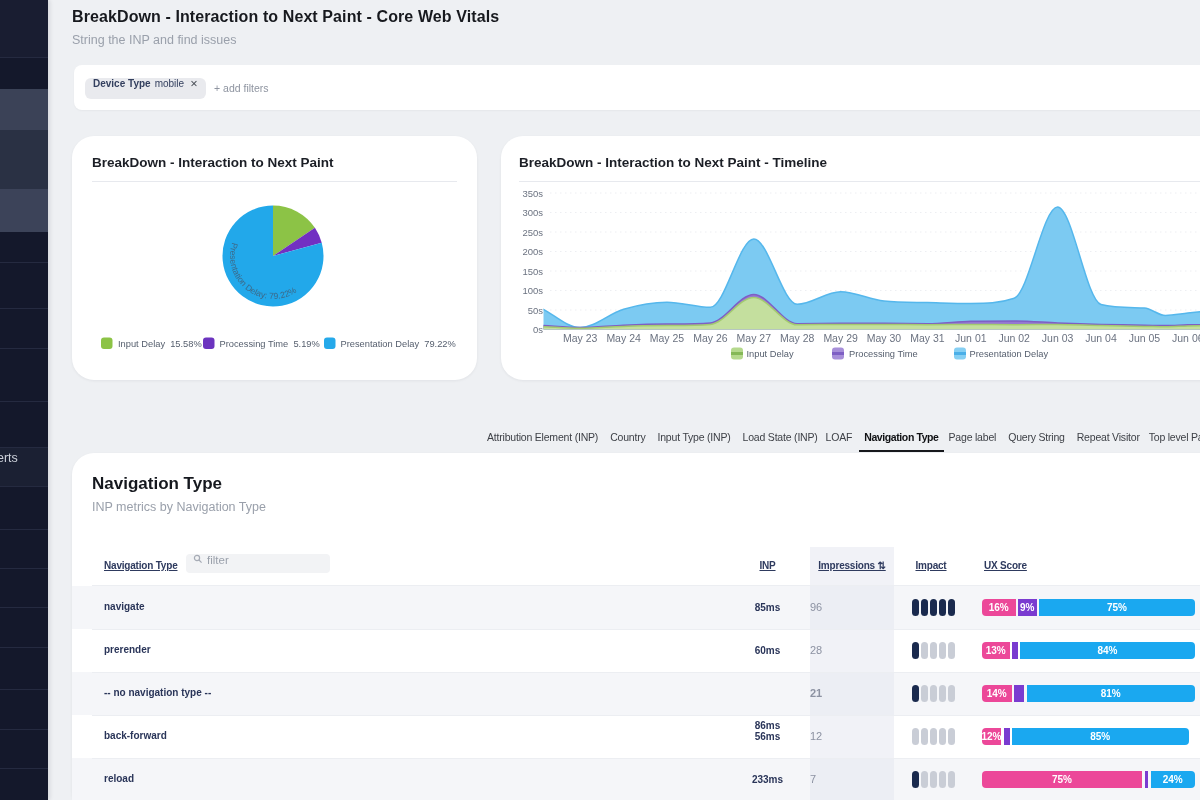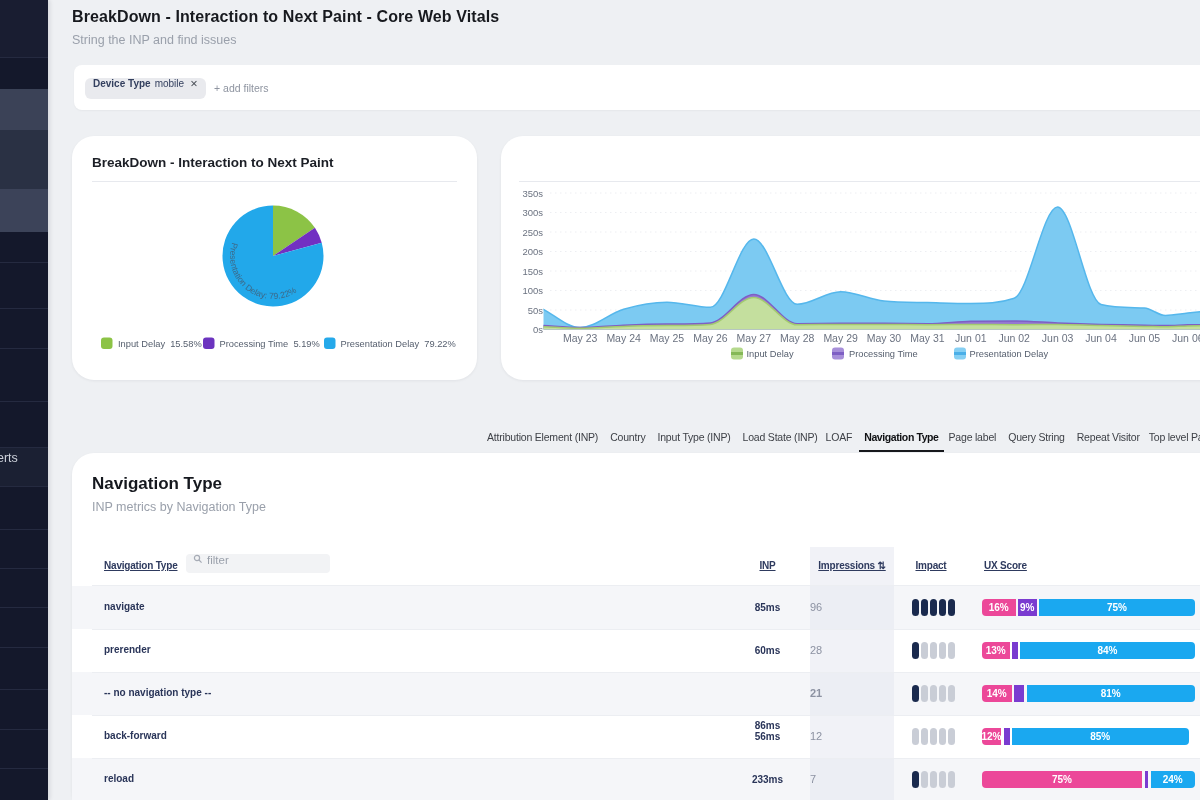--- a/index.html
+++ b/index.html
@@ -102,20 +102,21 @@
       <text x="46" y="210.5">Input Delay&nbsp;&nbsp;15.58%</text>
       <rect x="131" y="201.5" width="11.5" height="11.5" rx="3" fill="#6c34bf"></rect>
       <text x="147.5" y="210.5">Processing Time&nbsp;&nbsp;5.19%</text>
       <rect x="252" y="201.5" width="11.5" height="11.5" rx="3" fill="#25a9ea"></rect>
       <text x="268.5" y="210.5">Presentation Delay&nbsp;&nbsp;79.22%</text>
     </g>
   </svg>
 </div>
 
 <div class="card" id="tlcard">
+  <div class="ctitle" style="left:18px;">BreakDown - Interaction to Next Paint - Timeline</div>
   <div class="cdivider" style="left:18px; top:45px; width:690px;"></div>
   <svg width="724" height="189" style="position:absolute;left:0;top:55px;">
     <g stroke="#edeef2" stroke-width="1" stroke-dasharray="1.5,3.5">
       <line x1="49" y1="119.0" x2="724" y2="119.0"></line>
       <line x1="49" y1="99.5" x2="724" y2="99.5"></line>
       <line x1="49" y1="80.0" x2="724" y2="80.0"></line>
       <line x1="49" y1="60.5" x2="724" y2="60.5"></line>
       <line x1="49" y1="41.0" x2="724" y2="41.0"></line>
       <line x1="49" y1="21.5" x2="724" y2="21.5"></line>
       <line x1="49" y1="2.0" x2="724" y2="2.0"></line>

